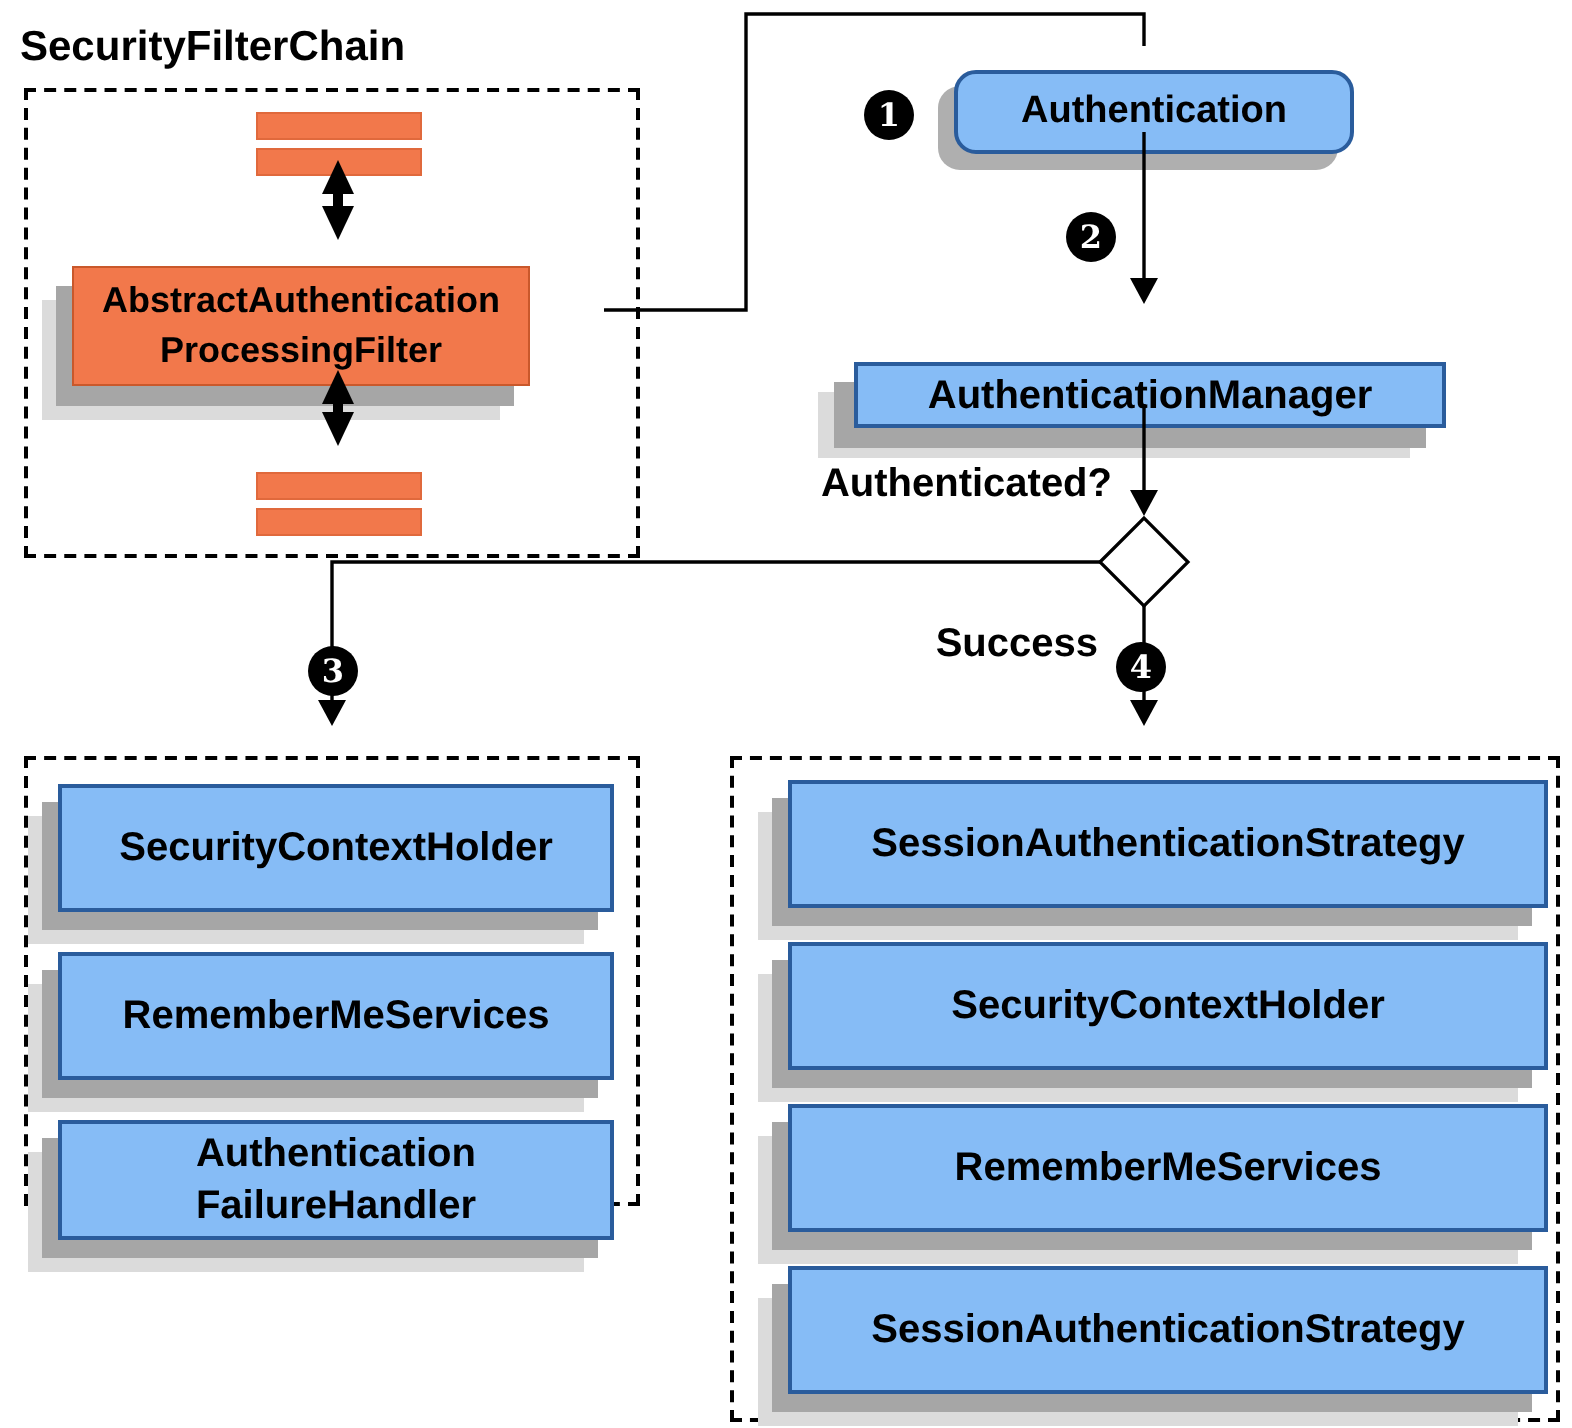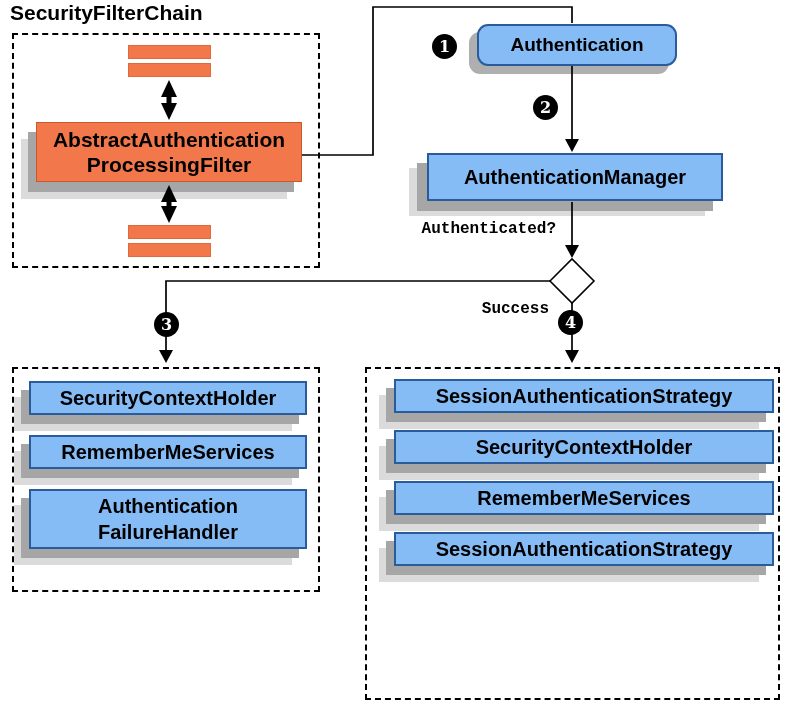--- a/index.html
+++ b/index.html
@@ -1,58 +1,58 @@
 <!DOCTYPE html>
 <html style="--node-fill: #86BCF6; --node-border: #2A5C9C; --filter-fill: #F2784B; --filter-border: #C9582B; --shadow-dark: #A6A6A6; --shadow-light: #DBDBDB; --connector: #000000;"><head>
 <meta charset="utf-8">
 <style>
   html,body{margin:0;padding:0;background:#fff;}
   #canvas{
     position:relative;width:786px;height:714px;background:#ffffff;overflow:hidden;
     font-family:"Liberation Sans",sans-serif;font-weight:bold;color:#000;
   }
   #canvas *{box-sizing:border-box;}
-  .abs{position:absolute;}
+  .abs{position:absolute;margin-top:11px;}
   .page-title{left:10px;top:1px;font-size:21px;letter-spacing:0px;}
 
   
   .dashed{border:2px dashed #000;background:transparent;}
   .chain-box{left:12px;top:33px;width:308px;height:235px;}
   .failure-box{left:12px;top:367px;width:308px;height:225px;display:flex;flex-direction:column;gap:20px;padding:12px 0 0 15px;}
   .success-box{left:365px;top:367px;width:415px;height:333px;display:flex;flex-direction:column;gap:17px;padding:10px 0 0 27px;}
 
   
   .node{
     background:var(--node-fill,#86BCF6);
     border:2px solid var(--node-border,#2A5C9C);
     box-shadow:-8px 9px 0 var(--shadow-dark,#A6A6A6),-15px 16px 0 var(--shadow-light,#DBDBDB);
     display:flex;align-items:center;justify-content:center;
     font-size:20px;white-space:pre-line;line-height:26px;
   }
   .auth-node{left:477px;top:24px;width:200px;height:42px;border-radius:11px;font-size:19px;
     box-shadow:-8px 8px 0 #AFAFAF;}
-  .auth-manager{left:427px;top:153px;width:296px;height:48px;
+  .auth-manager{left:427px;top:170px;width:296px;height:33px;
     box-shadow:-10px 10px 0 var(--shadow-dark,#A6A6A6),-18px 15px 0 var(--shadow-light,#DBDBDB);}
-  .list-node{width:278px;height:34px;flex:none;}
+  .list-node{width:278px;height:64px;flex:none;}
   .list-node.tall{height:60px;}
   .success-box .list-node{width:380px;}
 
   
   .filter-node{
-    left:36px;top:122px;width:266px;height:60px;
+    left:36px;top:122px;width:229px;height:60px;
     background:var(--filter-fill,#F2784B);border:1px solid var(--filter-border,#C9582B);
     box-shadow:-8px 10px 0 var(--shadow-dark,#A6A6A6),-15px 17px 0 var(--shadow-light,#DBDBDB);
     display:flex;align-items:center;justify-content:center;
-    font-size:21px;line-height:25px;text-align:center;white-space:pre-line;
+    font-size:18px;line-height:25px;text-align:center;white-space:pre-line;
   }
   .filter-bar{left:128px;width:83px;height:14px;background:var(--filter-fill,#F2784B);border:1px solid #E0693C;}
   .bar1{top:45px;}.bar2{top:63px;}.bar3{top:225px;}.bar4{top:243px;}
 
   
-  .flow-label{font-size:16px;text-align:right;font-family:Liberation Mono, monospace;}
+  .flow-label{font-size:20px;text-align:right;}
   .authenticated-label{left:366px;top:220px;width:190px;}
   .failure-label{left:33px;top:312px;width:112px;}
   .success-label{left:429px;top:300px;width:120px;}
 
   
   .step-badge{
     width:25px;height:25px;border-radius:50%;background:#000;color:#fff;
     display:flex;align-items:center;justify-content:center;
     font-size:16px;font-family:"DejaVu Serif",serif;z-index:6;
   }

